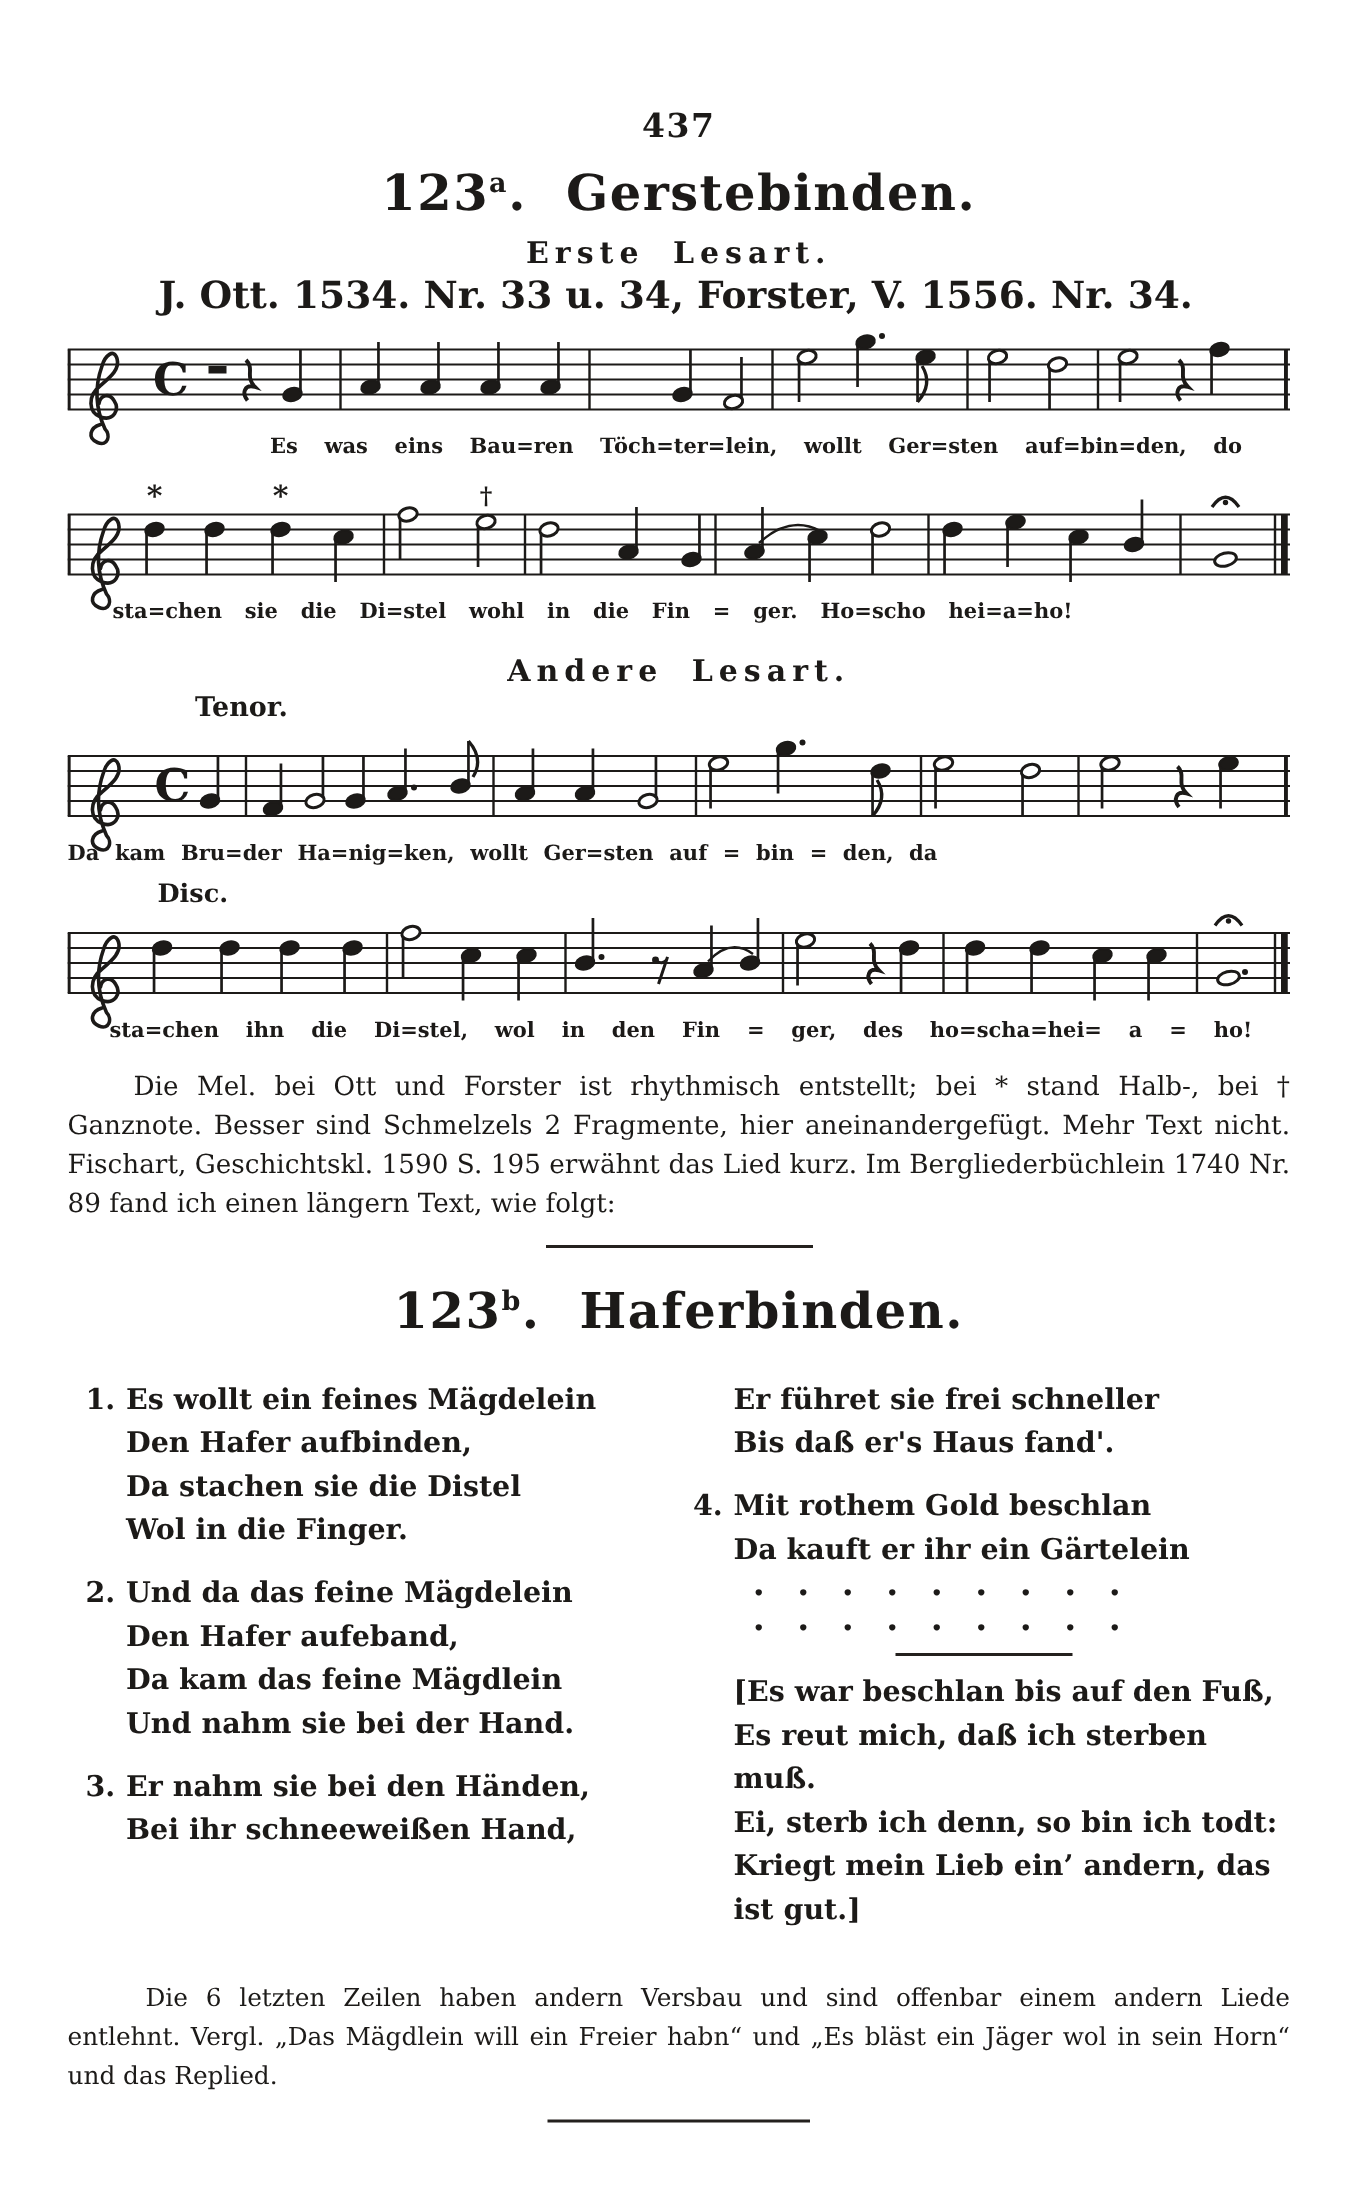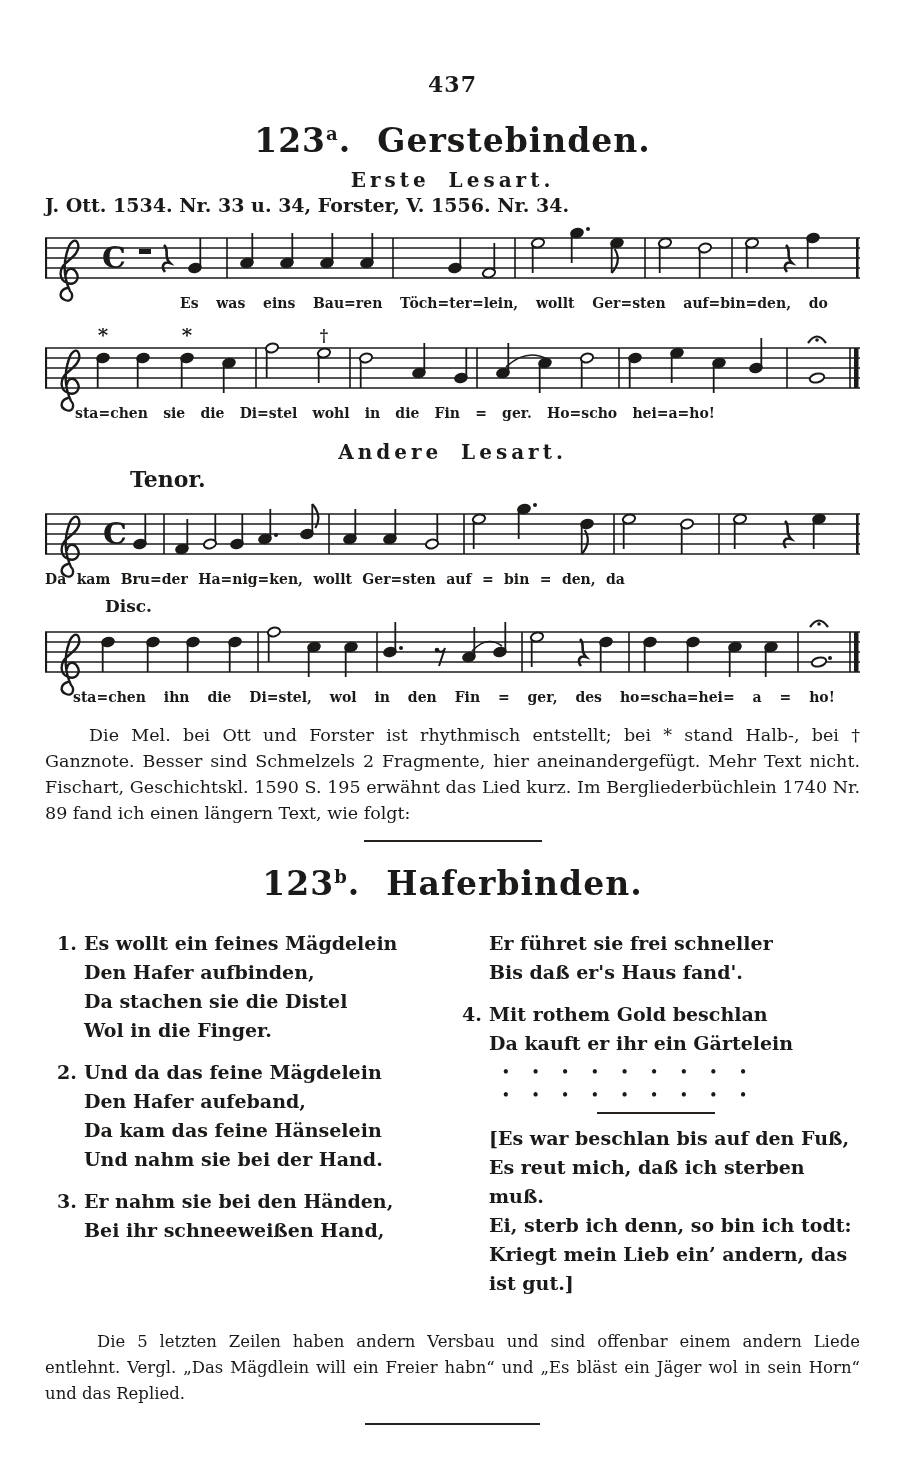--- a/index.html
+++ b/index.html
@@ -4,34 +4,34 @@
 <style>
   html,body{margin:0;padding:0;}
   body{
     width:900px;height:1457px;overflow:hidden;
     background:#ffffff;color:#1c1a18;
     font-family:"DejaVu Serif", serif;
   }
   .page{width:815px;margin:0 0 0 45px;padding-top:71px;}
   .pageno{text-align:center;font-size:22px;font-weight:bold;letter-spacing:1px;}
   .title-a,.title-b{text-align:center;font-size:33px;font-weight:bold;letter-spacing:1px;}
-  .title-a{margin-top:24px;}
+  .title-a{margin-top:12px;}
   .title-a sup,.title-b sup{font-size:18px;}
   .title-gap{display:inline-block;width:26px;}
   .subtitle{margin-top:8px;text-align:center;font-size:20px;font-weight:bold;letter-spacing:4px;word-spacing:8px;}
-  .source{margin-top:2px;text-align:left;font-size:19px;font-weight:bold;padding-right:4px;}
+  .source{margin-top:2px;text-align:center;font-size:25px;font-weight:bold;padding-right:4px;}
   .staffwrap{margin-top:2px;}
   svg.staff{display:block;}
   .lyrics{display:flex;justify-content:space-between;font-size:14px;font-weight:bold;margin-top:-12px;line-height:22px;white-space:nowrap;}
   .lyr-0{margin-left:135px;width:648px;}
   .lyr-1{margin-left:30px;width:640px;}
   .lyr-2{width:580px;}
   .lyr-3{margin-left:28px;width:762px;}
   .variant-head{margin-top:16px;text-align:center;font-size:20px;font-weight:bold;letter-spacing:4px;word-spacing:8px;}
-  .meta-row{display:flex;margin-top:2px;font-size:22px;font-weight:bold;padding-left:85px;padding-right:4px;}
+  .meta-row{display:flex;margin-top:2px;font-size:18px;font-weight:bold;padding-left:85px;padding-right:4px;}
   .disc-label{font-size:17px;font-weight:bold;margin:6px 0 -4px 60px;}
   .prose{margin-top:14px;font-size:17.5px;line-height:26px;text-align:justify;text-indent:44px;}
   .rule{height:2px;background:#24211e;width:178px;margin:14px auto 0;}
   .title-b{margin-top:22px;}
   .cols{display:flex;margin-top:26px;}
   .col-left{width:390px;margin-left:12px;}
   .col-right{width:398px;margin-left:15px;}
   .verse{display:flex;font-size:19px;font-weight:bold;line-height:29px;margin-bottom:13px;}
   .vnum{width:27px;flex:none;}
   .ellipsis{margin:2px 0 4px 0;}
@@ -357,21 +357,21 @@
             <div>Den Hafer aufbinden,</div>
             <div>Da stachen sie die Distel</div>
             <div>Wol in die Finger.</div>
           </span>
         </div>
       <div class="verse">
           <span class="vnum">2.</span>
           <span>
             <div>Und da das feine Mägdelein</div>
             <div>Den Hafer aufeband,</div>
-            <div>Da kam das feine Hänselein</div>
+            <div>Da kam das feine Mägdlein</div>
             <div>Und nahm sie bei der Hand.</div>
           </span>
         </div>
       <div class="verse">
           <span class="vnum">3.</span>
           <span>
             <div>Er nahm sie bei den Händen,</div>
             <div>Bei ihr schneeweißen Hand,</div>
           </span>
         </div>
@@ -421,17 +421,17 @@
           <span>
             <div>[Es war beschlan bis auf den Fuß,</div>
             <div>Es reut mich, daß ich sterben muß.</div>
             <div>Ei, sterb ich denn, so bin ich todt:</div>
             <div>Kriegt mein Lieb ein’ andern, das ist gut.]</div>
           </span>
         </div>
     </div>
   </div>
 
-  <div class="footnote">Die 5 letzten Zeilen haben andern Versbau und sind offenbar einem andern Liede entlehnt. Vergl. „Das Mägdlein will ein Freier habn“ und „Es bläst ein Jäger wol in sein Horn“ und das Replied.</div>
+  <div class="footnote">Die 6 letzten Zeilen haben andern Versbau und sind offenbar einem andern Liede entlehnt. Vergl. „Das Mägdlein will ein Freier habn“ und „Es bläst ein Jäger wol in sein Horn“ und das Replied.</div>
 
   <div class="endrule"></div>
 
 </div>
 
 </body></html>

